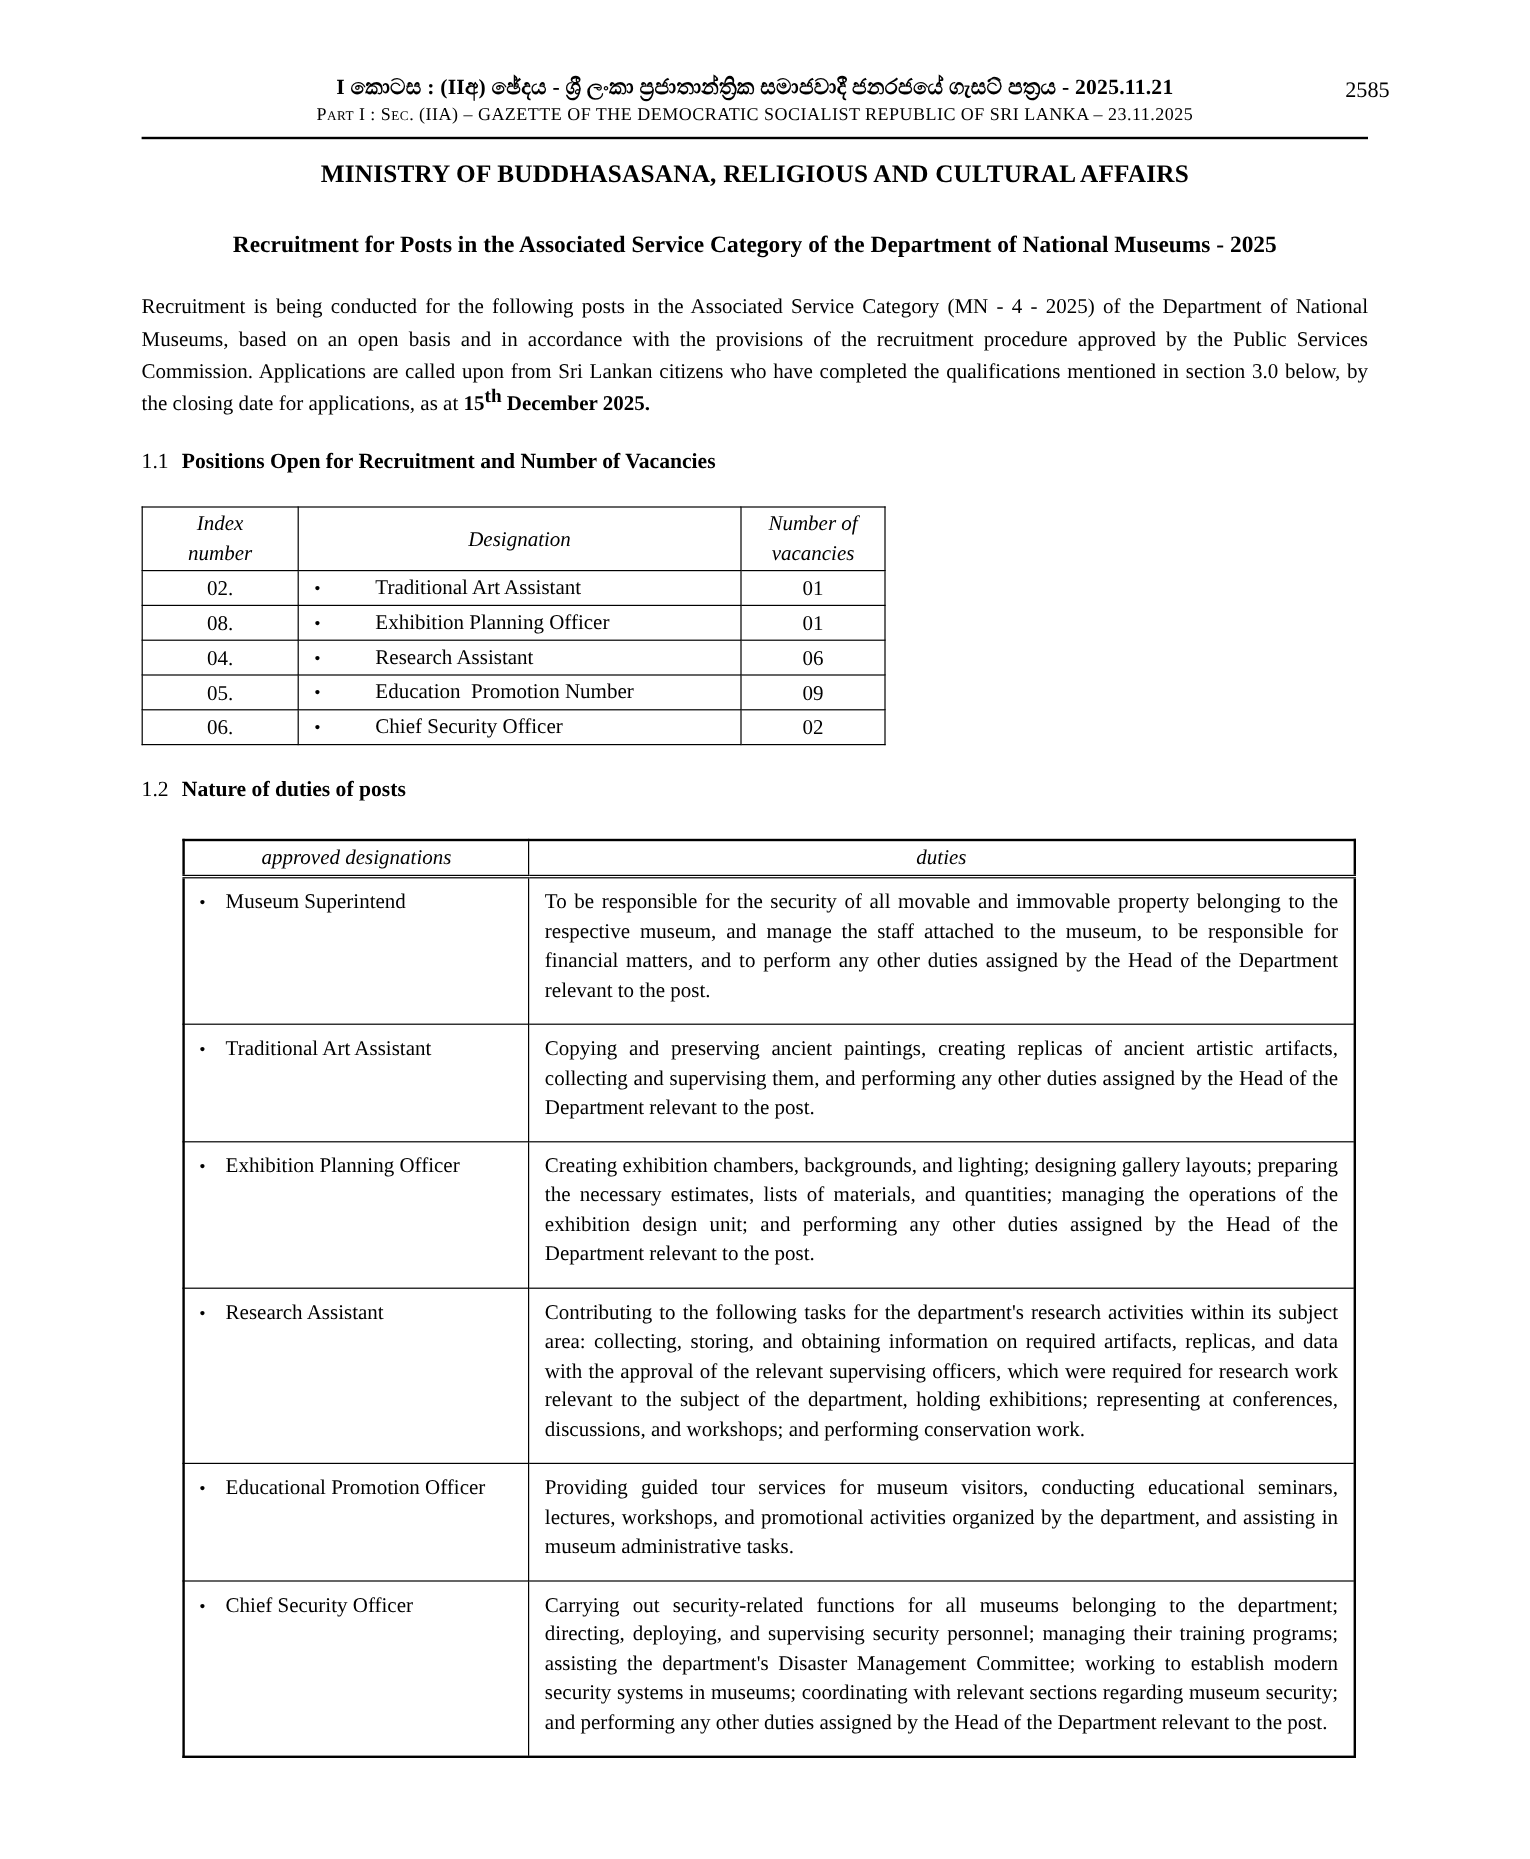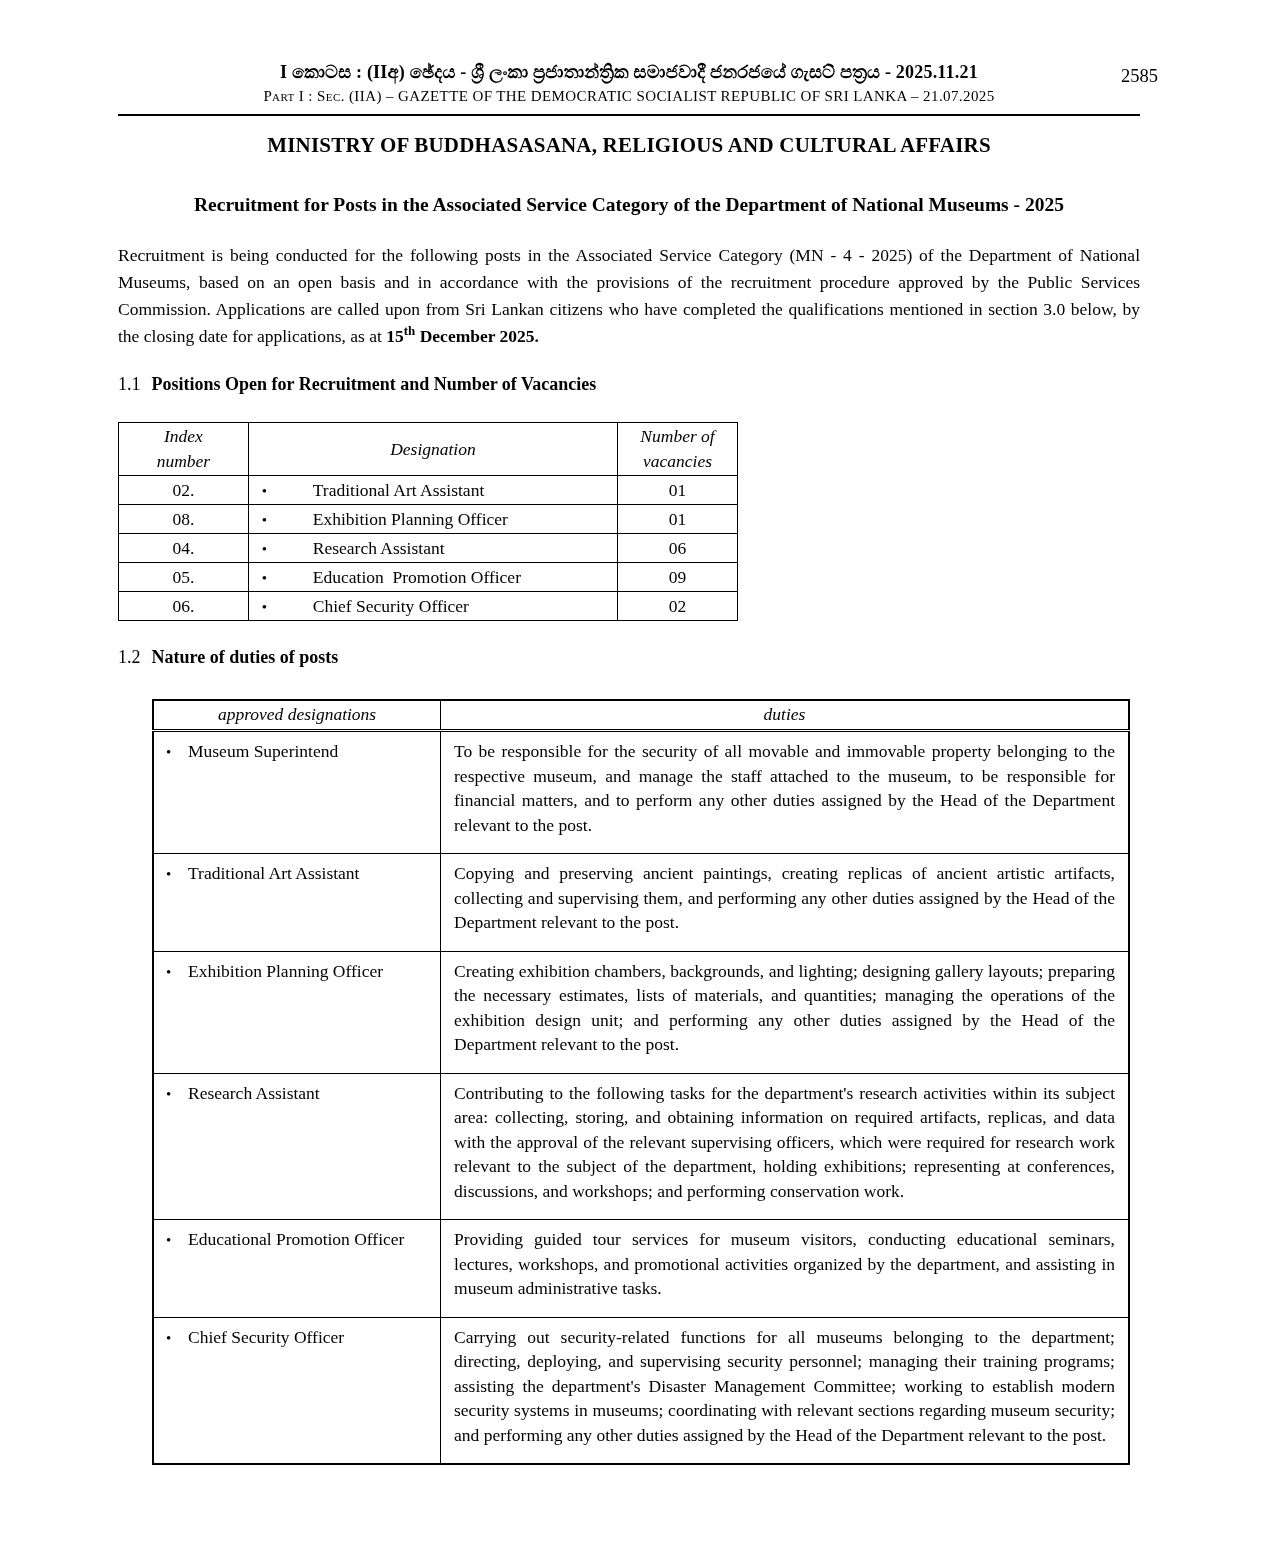--- a/index.html
+++ b/index.html
@@ -53,21 +53,21 @@
   }
 
   
   .intro {
     margin-top: 26px;
     font-size: 17.5px;
     line-height: 27px;
     text-align: justify;
   }
   .intro strong { font-weight: bold; }
-  .intro sup { font-size: 13px; line-height: 0; vertical-align: super; }
+  .intro sup { font-size: 16px; line-height: 0; vertical-align: super; }
 
   
   .section-heading { font-size: 18px; }
   .section-heading .sec-num { font-weight: normal; display: inline-block; margin-right: 11px; }
   .section-heading .sec-title { font-weight: bold; }
   #sec11-heading { margin-top: 24px; }
   #sec12-heading { margin-top: 26px; }
 
   
   .vacancies-table {
@@ -122,21 +122,21 @@
   .duties-table .desig-flex .bullet { flex: 0 0 34px; padding-left: 12px; font-size: 15px; }
   .d-duties { width: 690px; padding: 7px 13px 16px 13px; text-align: justify; }
 </style>
 </head>
 <body>
 
 <div class="page">
 
   <div class="gazette-header">
     <div class="sinhala-line">I කොටස : (IIඅ) ඡේදය - ශ්‍රී ලංකා ප්‍රජාතාන්ත්‍රික සමාජවාදී ජනරජයේ ගැසට් පත්‍රය - 2025.11.21</div>
-    <div class="english-line">Part I : Sec. (IIA) – GAZETTE OF THE DEMOCRATIC SOCIALIST REPUBLIC OF SRI LANKA – 21.07.2025</div>
+    <div class="english-line">Part I : Sec. (IIA) – GAZETTE OF THE DEMOCRATIC SOCIALIST REPUBLIC OF SRI LANKA – 23.11.2025</div>
     <div class="page-number">2585</div>
   </div>
   <hr class="header-rule">
 
   <div class="ministry-title">MINISTRY OF BUDDHASASANA, RELIGIOUS AND CULTURAL AFFAIRS</div>
   <div class="doc-title">Recruitment for Posts in the Associated Service Category of the Department of National Museums - 2025</div>
 
   <p class="intro"><span>Recruitment is being conducted for the following posts in the Associated Service Category (MN - 4 - 2025) of the Department of National Museums, based on an open basis and in accordance with the provisions of the recruitment procedure approved by the Public Services Commission. Applications are called upon from Sri Lankan citizens who have completed the qualifications mentioned in section 3.0 below, by the closing date for applications, as at </span><strong><span>15</span><sup>th</sup><span> December 2025.</span></strong></p>
 
   <div class="section-heading" id="sec11-heading">
@@ -182,21 +182,21 @@
               <span class="pre">Research Assistant</span>
             </span>
           </td>
         <td class="c-vac">06</td>
       </tr>
       <tr>
         <td class="c-index">05.</td>
         <td class="c-desig">
             <span class="desig-flex">
               <span class="bullet">•</span>
-              <span class="pre">Education  Promotion Officer</span>
+              <span class="pre">Education  Promotion Number</span>
             </span>
           </td>
         <td class="c-vac">09</td>
       </tr>
       <tr>
         <td class="c-index">06.</td>
         <td class="c-desig">
             <span class="desig-flex">
               <span class="bullet">•</span>
               <span class="pre">Chief Security Officer</span>

